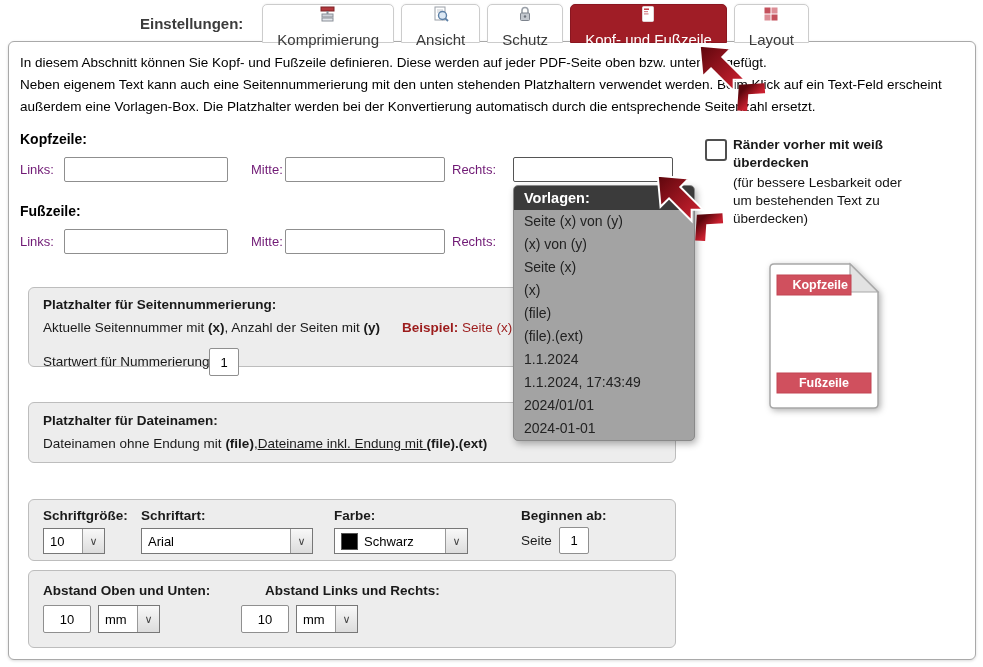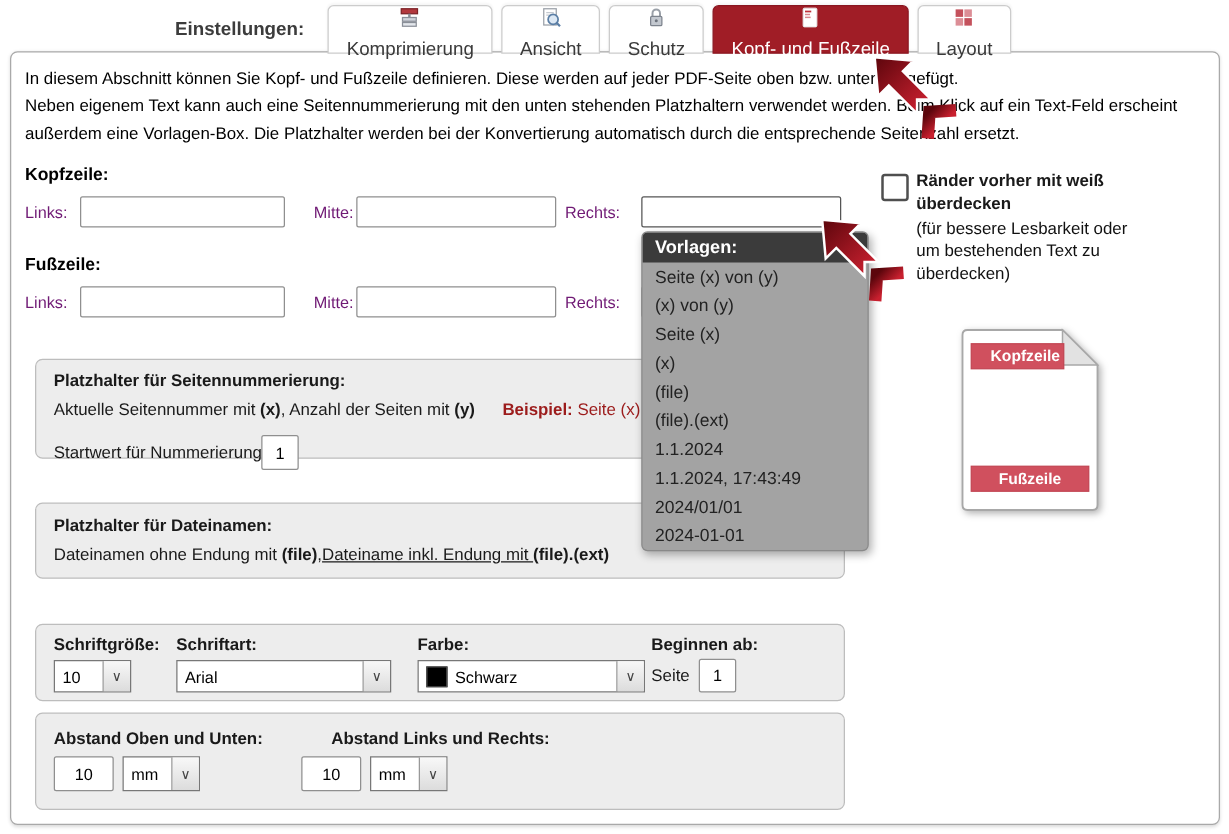--- a/index.html
+++ b/index.html
@@ -184,21 +184,21 @@
     <span class="arrow">∨</span>
   </div>
 
   <div class="inner" style="left:112px;top:8px;font-weight:bold;">Schriftart:</div>
   <div class="sel" style="position:absolute;left:112px;top:28px;width:172px;">
     <span class="val">Arial</span>
     <span class="arrow">∨</span>
   </div>
 
   <div class="inner" style="left:305px;top:8px;font-weight:bold;">Farbe:</div>
-  <div class="sel" style="position:absolute;left:305px;top:28px;width:182px;">
+  <div class="sel" style="position:absolute;left:305px;top:28px;width:134px;">
     <span class="val">
       <span class="swatch" style="background:#000000"></span>
       <span>Schwarz</span>
     </span>
     <span class="arrow">∨</span>
   </div>
 
   <div class="inner" style="left:492px;top:8px;font-weight:bold;">Beginnen ab:</div>
   <div class="inner" style="left:492px;top:33px;">Seite</div>
   <input class="txt num" style="position: absolute; left: 530px; top: 27px; height: 27px;" value="1">

